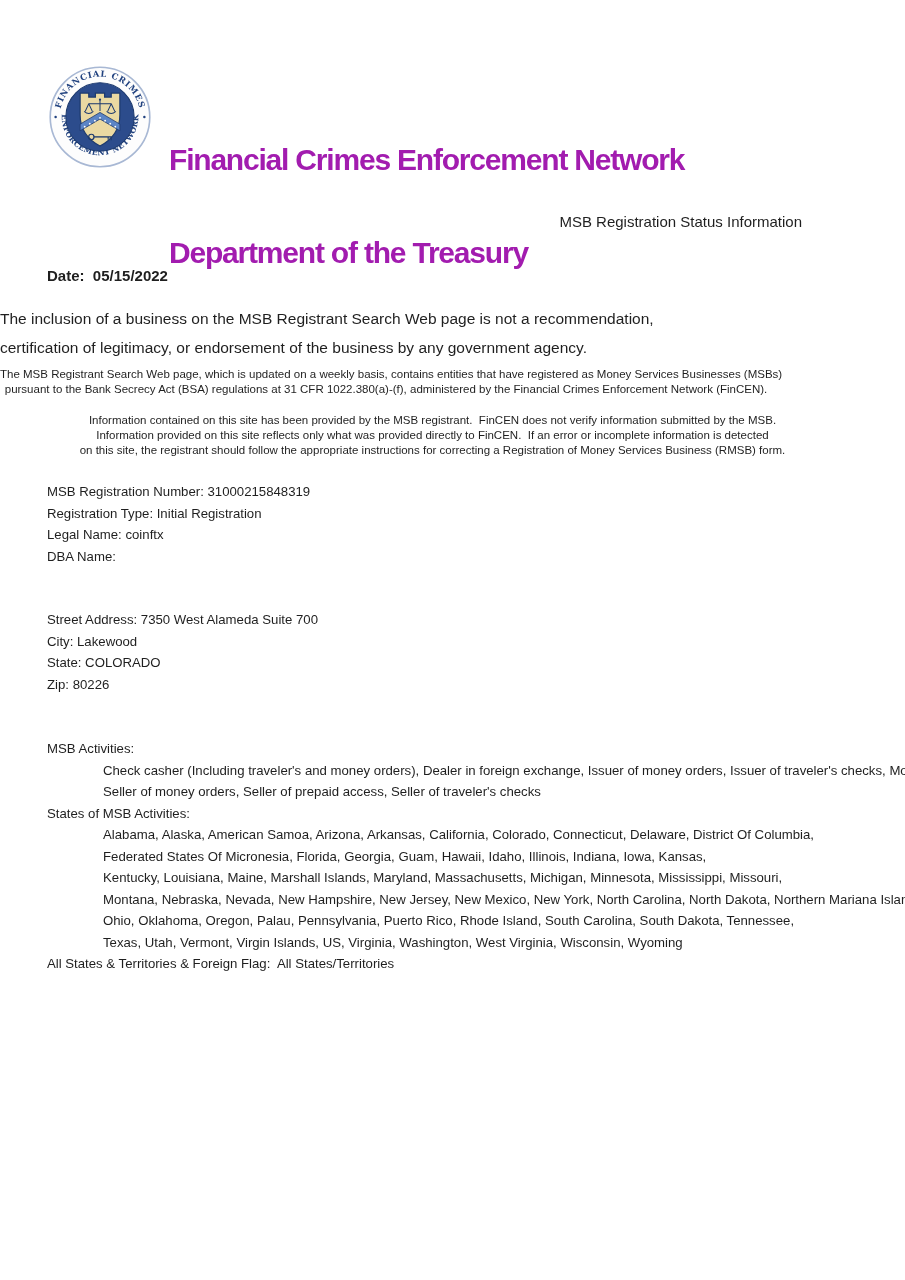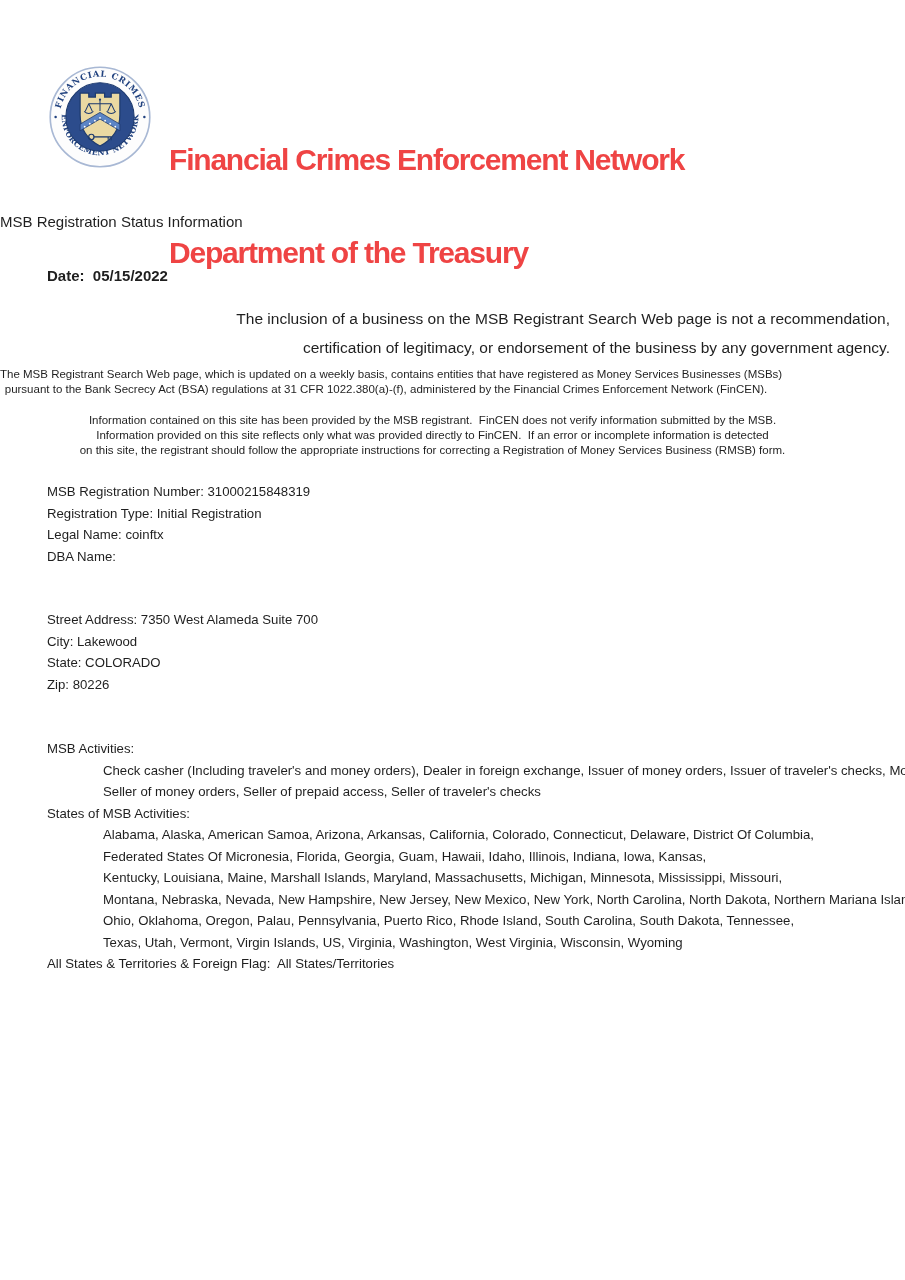--- a/index.html
+++ b/index.html
@@ -10,32 +10,32 @@
     overflow:hidden;
     font-family:"Liberation Sans",sans-serif;
     color:#1f1f1f;
   }
   .line{white-space:pre;}
   
   .seal{position:absolute;left:47px;top:66px;}
   .org{
     position:absolute;left:169px;top:82px;
     font-size:30px;font-weight:bold;line-height:31px;
-    letter-spacing:-1.2px;color:#ef4444;white-space:pre;
+    letter-spacing:-1.2px;color:#a21caf;white-space:pre;
   }
   
   .doc-title{
     position:absolute;left:0;top:213px;width:802px;
-    text-align:left;font-size:15px;
+    text-align:right;font-size:15px;
   }
   .date-line{position:absolute;left:47px;top:267px;font-size:15px;font-weight:bold;}
   
   .notice{
     position:absolute;left:0;top:305px;width:890px;
-    text-align:right;font-size:15.5px;line-height:28.5px;
+    text-align:left;font-size:15.5px;line-height:28.5px;
   }
   
   .disc1{
     position:absolute;left:0;top:367px;width:772px;
     text-align:center;font-size:11.5px;line-height:15px;
   }
   .disc2{
     position:absolute;left:0;top:413px;width:865px;
     text-align:center;font-size:11.5px;line-height:15px;
   }

